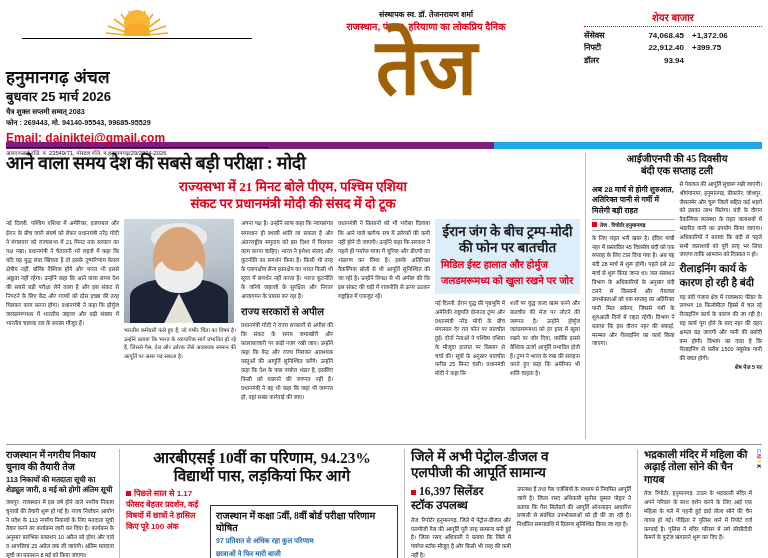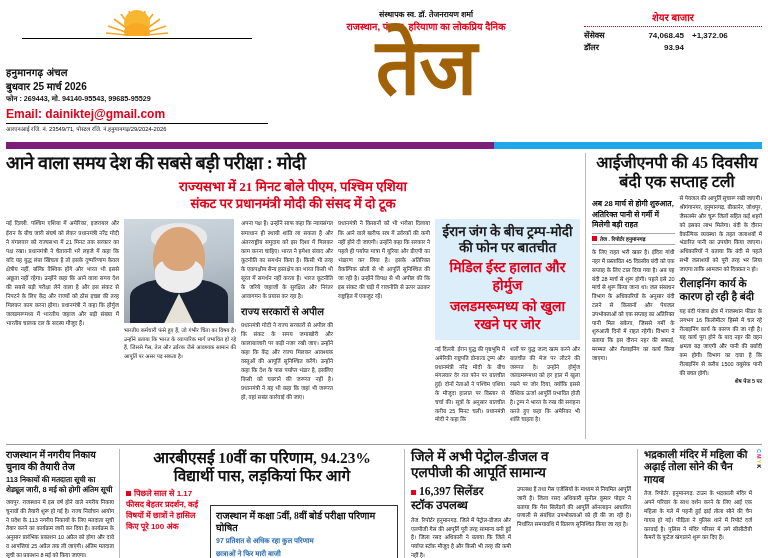--- a/index.html
+++ b/index.html
@@ -10,22 +10,22 @@
     color:#111;
   }
   .page{position:relative;width:768px;height:558px;box-sizing:border-box;padding:4px 6px 0 6px;}
 
   
   .masthead{position:relative;display:flex;height:136px;align-items:flex-start;}
   .mh-left{width:262px;flex:0 0 262px;padding-top:6px;}
   .sun{width:62px;height:26px;margin:0 auto 2px auto;position:relative;overflow:hidden;}
   .sun svg{display:block;}
   .rule-thin{border-top:1px solid #000;margin:1px 16px 2px 16px;}
-  .paper-name{font-size:10px;font-weight:bold;letter-spacing:.2px;line-height:1.25;margin-top:28px;}
-  .mh-line{font-size:10px;line-height:1.45;font-weight:bold;}
+  .paper-name{font-size:17px;font-weight:bold;letter-spacing:.2px;line-height:1.25;margin-top:28px;}
+  .mh-line{font-size:13px;line-height:1.45;font-weight:bold;}
   .mh-line.sm{font-size:7.2px;font-weight:bold;}
   .mh-email{font-size:12px;font-weight:bold;color:#e2001a;margin-top:3px;}
   .mh-reg{font-size:5.8px;line-height:1.3;margin-top:2px;border-top:1px solid #000;padding-top:2px;}
 
   .mh-center{flex:1;text-align:center;position:relative;}
   .founder{font-size:7.8px;font-weight:bold;line-height:1.3;margin-top:6px;}
   .tagline{font-size:9.6px;font-weight:bold;color:#e2001a;line-height:1.3;margin-top:1px;}
   .logo-wrap{margin-top:-2px;}
   .logo{font-size:78px;font-weight:bold;line-height:.92;letter-spacing:-1px;
         font-family:"Liberation Serif","DejaVu Serif",serif;color:#a16207;}
@@ -79,24 +79,24 @@
                 width:30px;height:30px;background:#e6e2d8;clip-path:polygon(50% 0,100% 100%,0 100%);}
   .photo-cap{font-size:5.4px;line-height:1.55;text-align:justify;margin-top:3px;}
 
   .sec-head{font-size:10px;font-weight:bold;line-height:1.2;margin:5px 0 3px 0;
             font-family:"Liberation Serif","DejaVu Serif",serif;}
 
   
   .iran-box{background:#ddeefb;padding:5px 6px 6px 6px;margin-bottom:5px;}
   .iran-head{font-size:13.5px;font-weight:bold;text-align:center;line-height:1.18;
              font-family:"Liberation Serif","DejaVu Serif",serif;}
-  .iran-sub{font-size:14px;font-weight:bold;color:#e2001a;text-align:center;line-height:1.28;margin-top:3px;}
-
-  
-  .r-head{font-size:16px;font-weight:bold;line-height:1.2;text-align:center;
+  .iran-sub{font-size:10px;font-weight:bold;color:#e2001a;line-height:1.28;margin-top:3px;}
+
+  
+  .r-head{font-size:10px;font-weight:bold;line-height:1.2;text-align:center;
           font-family:"Liberation Serif","DejaVu Serif",serif;}
   .r-sub{font-size:7.6px;font-weight:bold;line-height:1.35;margin-top:5px;}
   .r-byline{font-size:5.4px;font-weight:bold;border-top:1px solid #aaa;border-bottom:1px solid #aaa;
             padding:1px 0;margin:3px 0;}
   .r-cols{display:flex;margin-top:3px;}
   .r-c{font-size:5.5px;line-height:1.6;text-align:justify;}
   .r-c1{flex:1;padding-right:5px;}
   .r-c2{flex:1;}
   .r-head2{font-size:10.6px;font-weight:bold;line-height:1.2;margin:4px 0 3px 0;
            font-family:"Liberation Serif","DejaVu Serif",serif;}
@@ -155,20 +155,21 @@
             <line x1="31" y1="26" x2="0" y2="23"></line>
             <line x1="31" y1="26" x2="62" y2="23"></line>
           </g>
           <path d="M31 26 a13 13 0 0 1 -13 -13 a13 13 0 0 1 26 0 a13 13 0 0 1 -13 13 z" fill="#f7b731"></path>
           <ellipse cx="31" cy="22" rx="13" ry="9" fill="#f9a825"></ellipse>
         </svg>
       </div>
       <div class="rule-thin"></div>
       <div class="paper-name">हनुमानगढ़ अंचल</div>
       <div class="mh-line">बुधवार 25 मार्च 2026</div>
+      <div class="mh-line sm">चैत्र शुक्ल सप्तमी सम्वत् 2083</div>
       <div class="mh-line sm">फोन : 269443, मो. 94140-95543, 99685-95529</div>
       <div class="mh-email">Email: dainiktej@gmail.com</div>
       <div class="mh-reg">आरएनआई रजि. नं. 23549/71, पोस्टल रजि. नं.हनुमानगढ़/29/2024-2026</div>
     </div>
 
     <div class="mh-center">
       <div class="founder">संस्थापक स्व. डॉ. तेजनरायण शर्मा</div>
       <div class="tagline">राजस्थान, पंजाब, हरियाणा का लोकप्रिय दैनिक</div>
       <div class="logo-wrap">
         <div class="logo">तेज</div>
@@ -176,20 +177,25 @@
     </div>
 
     <div class="mh-right">
       <div class="box-title">शेयर बाजार</div>
       <div class="dotted"></div>
 
       <div class="mkt-row">
         <div class="mkt-name">सेंसेक्स</div>
         <div class="mkt-val">74,068.45</div>
         <div class="mkt-chg">+1,372.06</div>
+      </div>
+      <div class="mkt-row">
+        <div class="mkt-name">निफ्टी</div>
+        <div class="mkt-val">22,912.40</div>
+        <div class="mkt-chg">+399.75</div>
       </div>
       <div class="mkt-row">
         <div class="mkt-name">डॉलर</div>
         <div class="mkt-val">93.94</div>
         <div class="mkt-chg"></div>
       </div>
 
     </div>
   </div>
 

